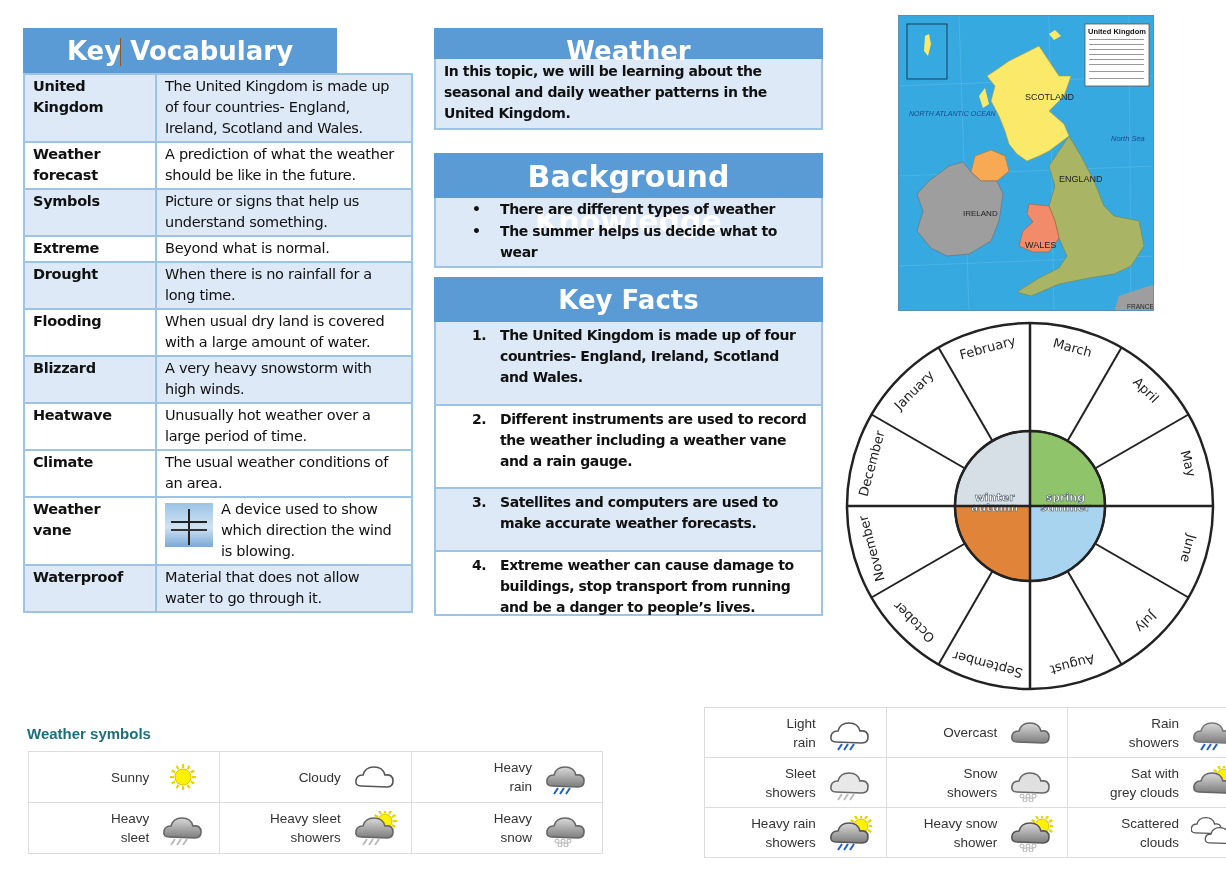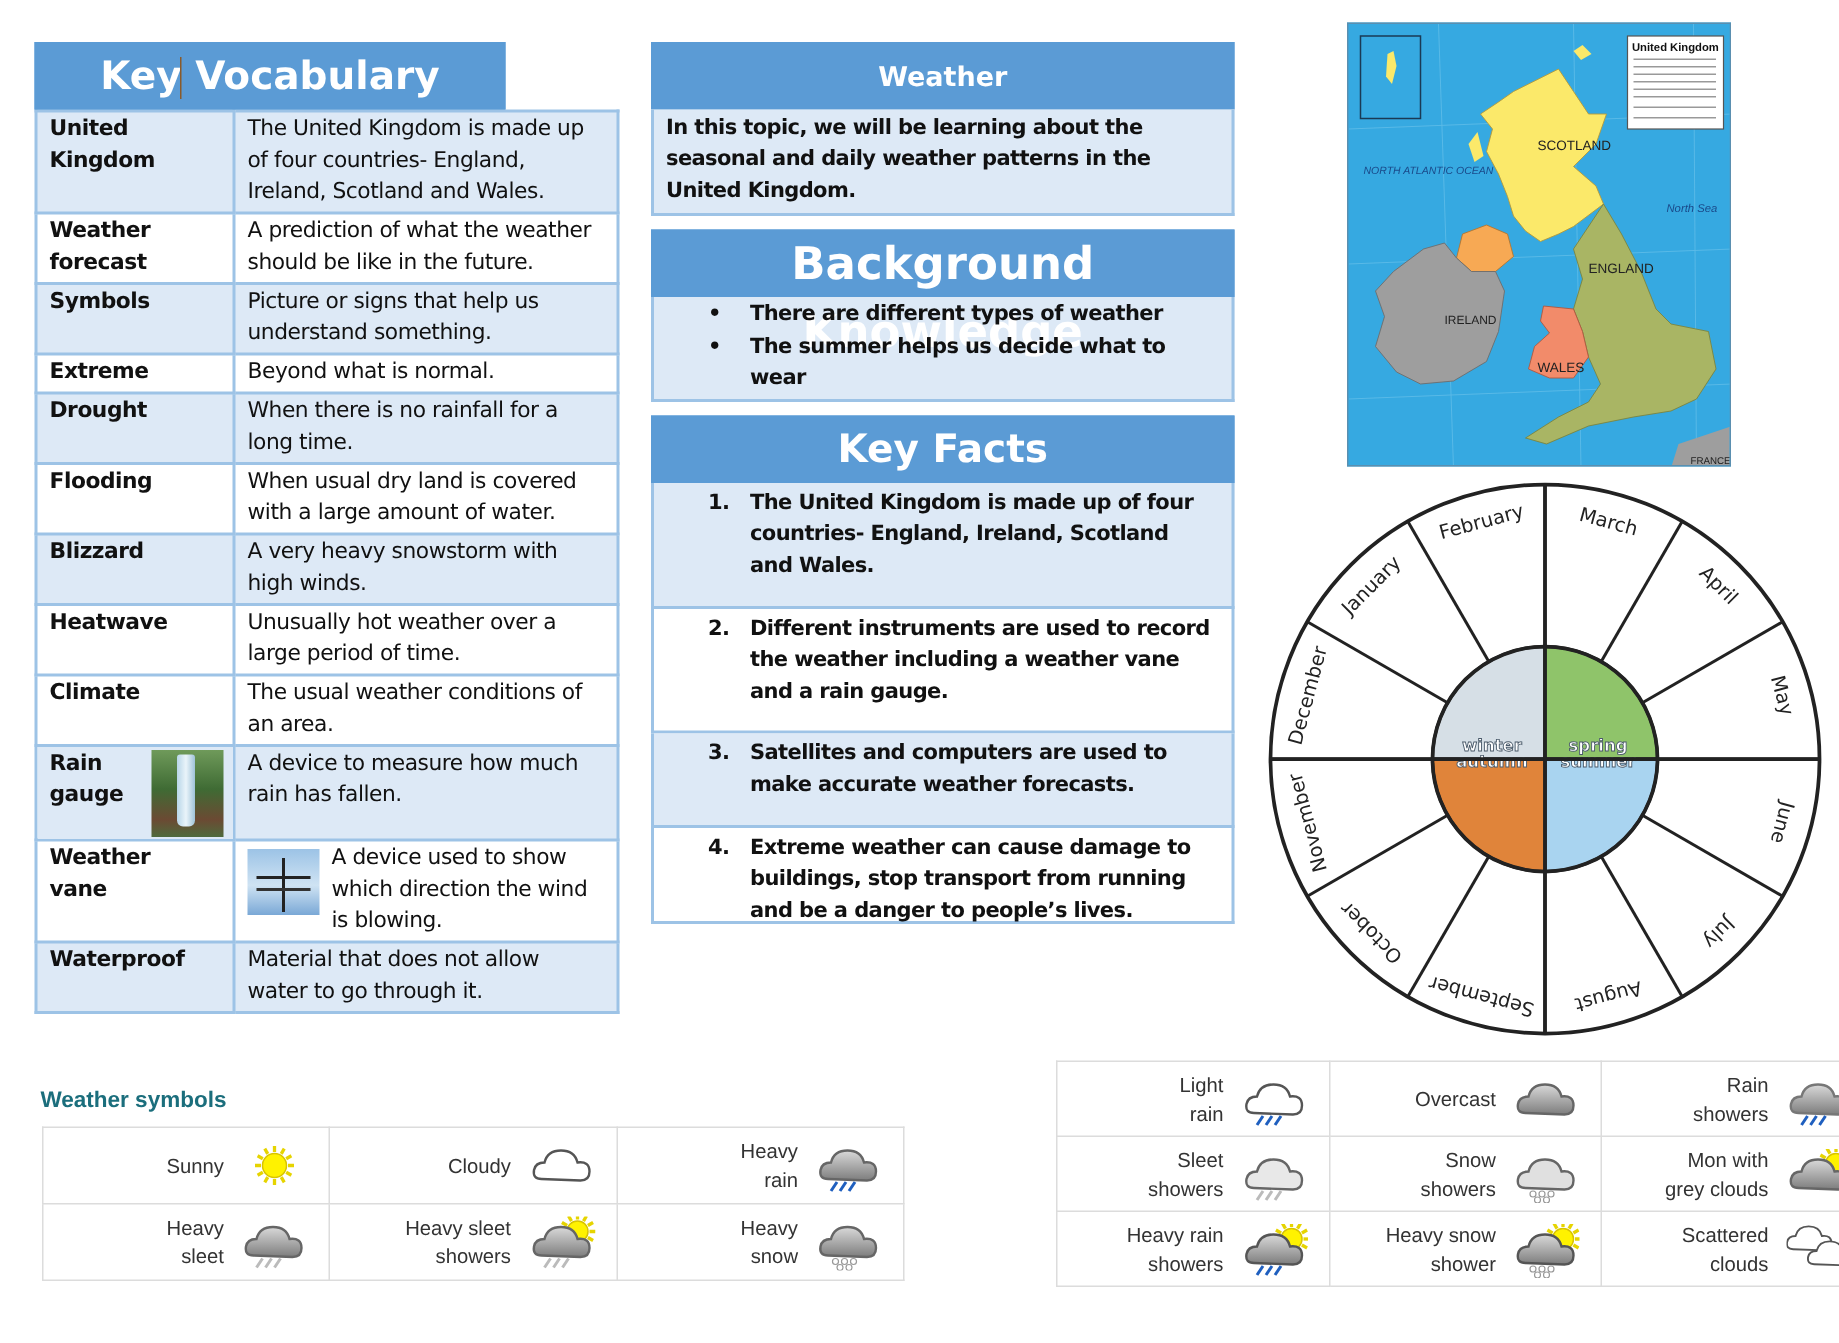--- a/index.html
+++ b/index.html
@@ -32,21 +32,21 @@
     background: linear-gradient(180deg,#6f9a5a 0%,#3f6b34 45%,#6b4a33 80%,#4e6a3c 100%); }
   .gauge-img::after { content:""; position:absolute; left:17px; top:3px; width:12px; height:48px; background: linear-gradient(90deg,#b8d6e8,#eaf4fa,#9fc3d8); border-radius: 2px 2px 4px 4px; }
   .vane-img { width: 48px; height: 44px; background: linear-gradient(180deg,#9cc3e6 0%,#cfe3f3 55%,#7aa8d6 100%); position: relative; margin-right: 8px; float:left; margin-top:4px; }
   .vane-img::before { content:""; position:absolute; left:23px; top:6px; width:2px; height:36px; background:#222; }
   .vane-img::after { content:""; position:absolute; left:6px; top:18px; width:36px; height:2px; background:#222; box-shadow: 0 8px 0 #333; }
   .term-cell { position: relative; }
 
   
   .mid { left: 434px; width: 389px; }
   #weather-panel { top: 28px; }
-  #weather-panel .panel-head { height: 45px; font-size: 18px; line-height: 45px; }
+  #weather-panel .panel-head { height: 31px; font-size: 26px; line-height: 45px; }
   #weather-panel .panel-body { background: #dde9f6; padding: 2px 8px 4px 8px; font-size: 14px; font-weight: bold; line-height: 21px; font-family: "DejaVu Sans", sans-serif; letter-spacing: -0.4px; }
 
   #bg-panel { top: 153px; }
   #bg-panel .panel-head { height: 45px; font-size: 30px; line-height: 45px; }
   #bg-panel .panel-body { background: #dde9f6; padding: 1px 8px 2px 8px; font-size: 14px; font-weight: bold; line-height: 21.5px; font-family: "DejaVu Sans", sans-serif; letter-spacing: -0.4px; }
   #bg-panel ul { list-style: none; }
   #bg-panel li { position: relative; padding-left: 56px; }
   #bg-panel li::before { content: "•"; position: absolute; left: 28px; top: 0; }
 
   #facts-panel { top: 277px; }
@@ -112,27 +112,20 @@
         <td class="term">Blizzard</td>
         <td>A very heavy snowstorm with high winds.</td>
       </tr>
       <tr class="plain">
         <td class="term">Heatwave</td>
         <td>Unusually hot weather over a large period of time.</td>
       </tr>
       <tr class="plain">
         <td class="term">Climate</td>
         <td>The usual weather conditions of an area.</td>
-      </tr>
-      <tr class="shade">
-        <td class="term term-cell" style="height:63px;">
-          <span style="display:block;width:60px;">Rain gauge</span>
-          <span class="gauge-img"></span>
-        </td>
-        <td>A device to measure how much rain has fallen.</td>
       </tr>
       <tr class="plain">
         <td class="term" style="height:63px;">
           <span style="display:block;width:60px;">Weather vane</span>
         </td>
         <td>
           <span class="vane-img"></span>
           <span>A device used to show which direction the wind is blowing.</span>
         </td>
       </tr>
@@ -456,21 +449,21 @@
               </defs>
               <path transform="translate(0 0) scale(1)" d="M8 26 Q2 26 3 20 Q4 15 10 15 Q12 7 21 7 Q30 7 32 15 Q40 14 40 21 Q40 27 34 27 Z" fill="#e0e0e0" stroke="#666" stroke-width="1.6"></path>
               <g fill="#fff" stroke="#999" stroke-width="0.8">
                 <circle cx="13" cy="30" r="2"></circle>
                 <circle cx="19" cy="30" r="2"></circle>
                 <circle cx="25" cy="30" r="2"></circle>
                 <circle cx="16" cy="34" r="2"></circle>
                 <circle cx="22" cy="34" r="2"></circle>
               </g>
             </svg></span></td>
-      <td><span class="lbl" style="width:70px">Mon with grey clouds</span><span class="ico"><svg width="44" height="36" viewBox="0 0 44 36">
+      <td><span class="lbl" style="width:70px">Sat with grey clouds</span><span class="ico"><svg width="44" height="36" viewBox="0 0 44 36">
               <defs>
                 <linearGradient id="g11" x1="0" y1="0" x2="0" y2="1">
                   <stop offset="0" stop-color="#d9d9d9"></stop>
                   <stop offset="1" stop-color="#7d7d7d"></stop>
                 </linearGradient>
               </defs>
               <line x1="41" y1="10" x2="45" y2="10" stroke="#e6d400" stroke-width="2.2"></line>
               <line x1="39.92820323027551" y1="14" x2="43.392304845413264" y2="16" stroke="#e6d400" stroke-width="2.2"></line>
               <line x1="37" y1="16.928203230275507" x2="39" y2="20.392304845413264" stroke="#e6d400" stroke-width="2.2"></line>
               <line x1="33" y1="18" x2="33" y2="22" stroke="#e6d400" stroke-width="2.2"></line>

